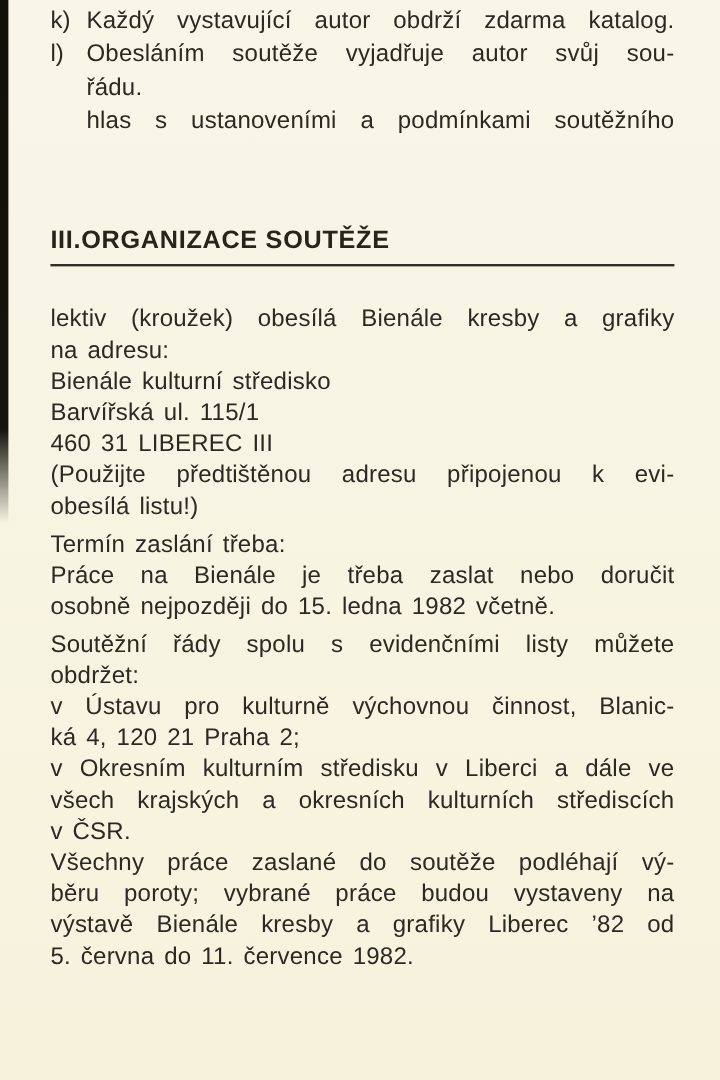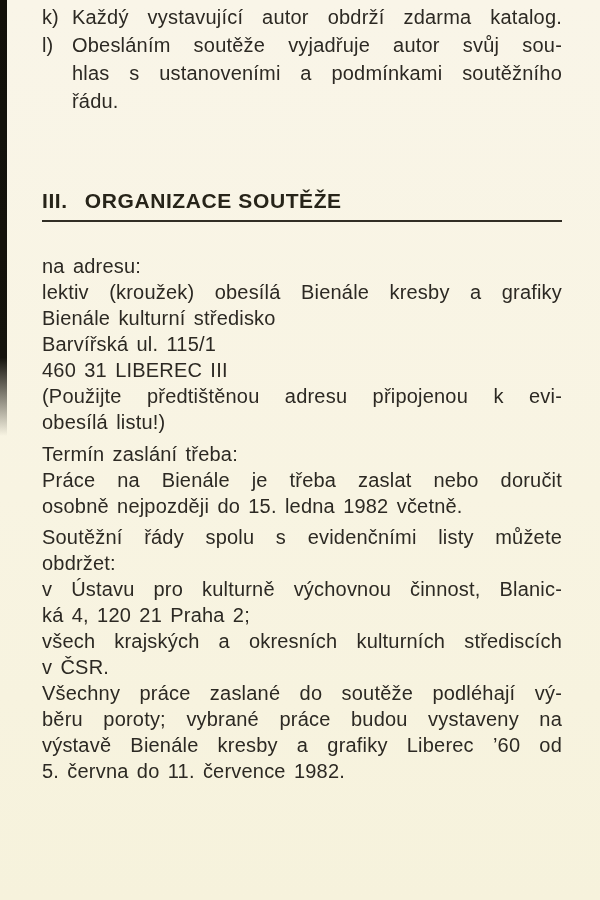--- a/index.html
+++ b/index.html
@@ -45,21 +45,21 @@
   }
   .heading-block { margin-top: 73px; }
   .heading {
     font-size: 21px;
     line-height: 26px;
     font-weight: bold;
     letter-spacing: 0.6px;
     color: #272419;
     white-space: nowrap;
   }
-  .heading .num { display: inline-block; margin-right: 17px; }
+  .heading .num { display: inline-block; }
   .rule {
     margin-top: 6px;
     height: 0;
     border-top: 2.5px solid #312e25;
   }
   .para-1 { margin-top: 31px; }
   .para-2 { margin-top: 6px; }
   .para-3 { margin-top: 5px; }
   .para-4 { margin-top: 0; }
 </style>
@@ -72,58 +72,59 @@
   <div class="content">
 
     <div class="toplist">
       <div class="li">
         <span class="marker">k)</span>
         <div class="ln j">Každý vystavující autor obdrží zdarma katalog.</div>
       </div>
       <div class="li">
         <span class="marker">l)</span>
         <div class="ln j">Obesláním soutěže vyjadřuje autor svůj sou-</div>
+        <div class="ln">řádu.</div>
         <div class="ln j">hlas s ustanoveními a podmínkami soutěžního</div>
-        <div class="ln">řádu.</div>
       </div>
     </div>
 
     <div class="heading-block">
       <div class="heading">
         <span class="num">III.</span><span>ORGANIZACE SOUTĚŽE</span>
       </div>
       <div class="rule"></div>
     </div>
 
     <section class="para-1">
+      <div class="ln j">lektiv (kroužek) obesílá Bienále kresby a grafiky</div>
       <div class="ln">na adresu:</div>
-      <div class="ln j">lektiv (kroužek) obesílá Bienále kresby a grafiky</div>
       <div class="ln">Bienále kulturní středisko</div>
       <div class="ln">Barvířská ul. 115/1</div>
       <div class="ln">460 31 LIBEREC III</div>
       <div class="ln j">(Použijte předtištěnou adresu připojenou k evi-</div>
       <div class="ln">obesílá listu!)</div>
     </section>
 
     <section class="para-2">
       <div class="ln">Termín zaslání třeba:</div>
       <div class="ln j">Práce na Bienále je třeba zaslat nebo doručit</div>
       <div class="ln">osobně nejpozději do 15. ledna 1982 včetně.</div>
     </section>
 
     <section class="para-3">
       <div class="ln j">Soutěžní řády spolu s evidenčními listy můžete</div>
       <div class="ln">obdržet:</div>
       <div class="ln j">v Ústavu pro kulturně výchovnou činnost, Blanic-</div>
       <div class="ln">ká 4, 120 21 Praha 2;</div>
+      <div class="ln j">v Okresním kulturním středisku v Liberci a dále ve</div>
       <div class="ln j">všech krajských a okresních kulturních střediscích</div>
       <div class="ln">v ČSR.</div>
     </section>
 
     <section class="para-4">
       <div class="ln j">Všechny práce zaslané do soutěže podléhají vý-</div>
       <div class="ln j">běru poroty; vybrané práce budou vystaveny na</div>
-      <div class="ln j">výstavě Bienále kresby a grafiky Liberec ’60 od</div>
+      <div class="ln j">výstavě Bienále kresby a grafiky Liberec ’82 od</div>
       <div class="ln">5. června do 11. července 1982.</div>
     </section>
 
   </div>
 </div>
 
 </body></html>

